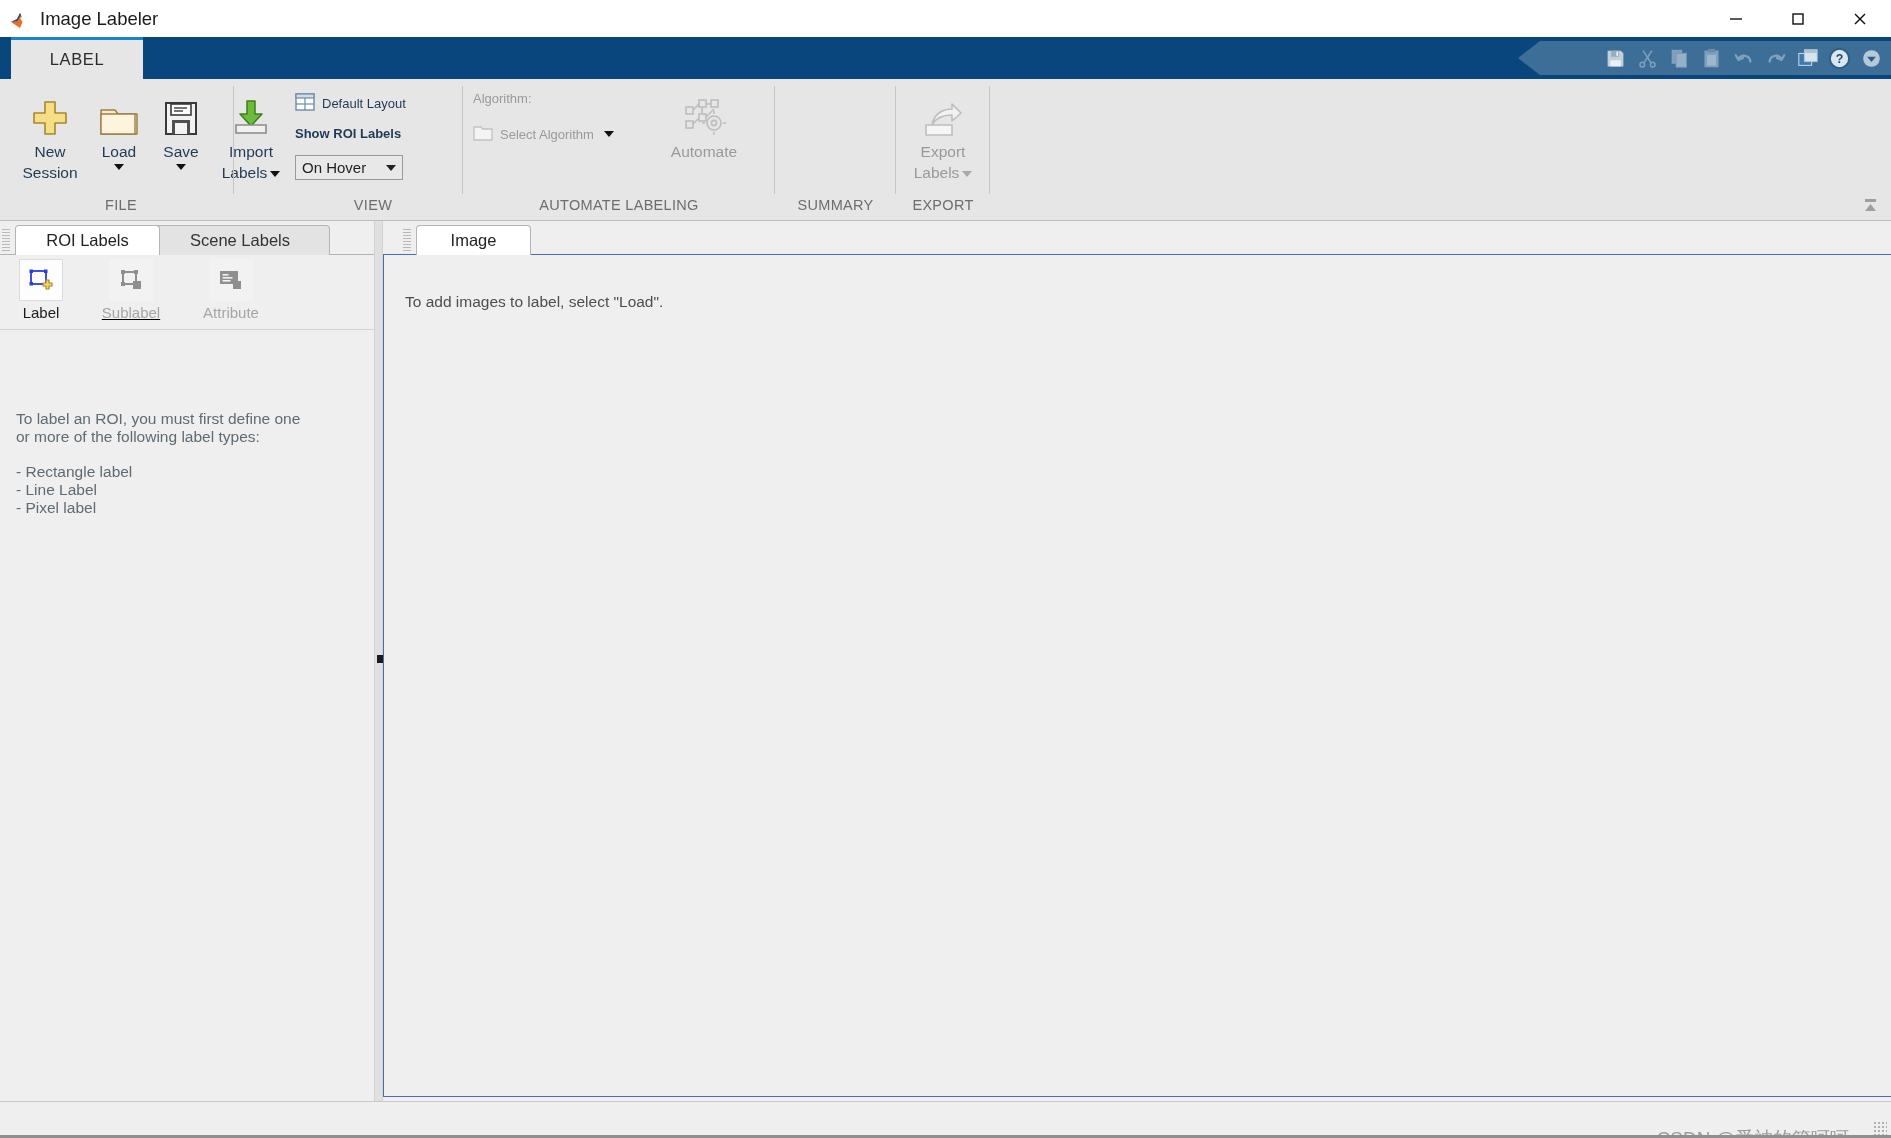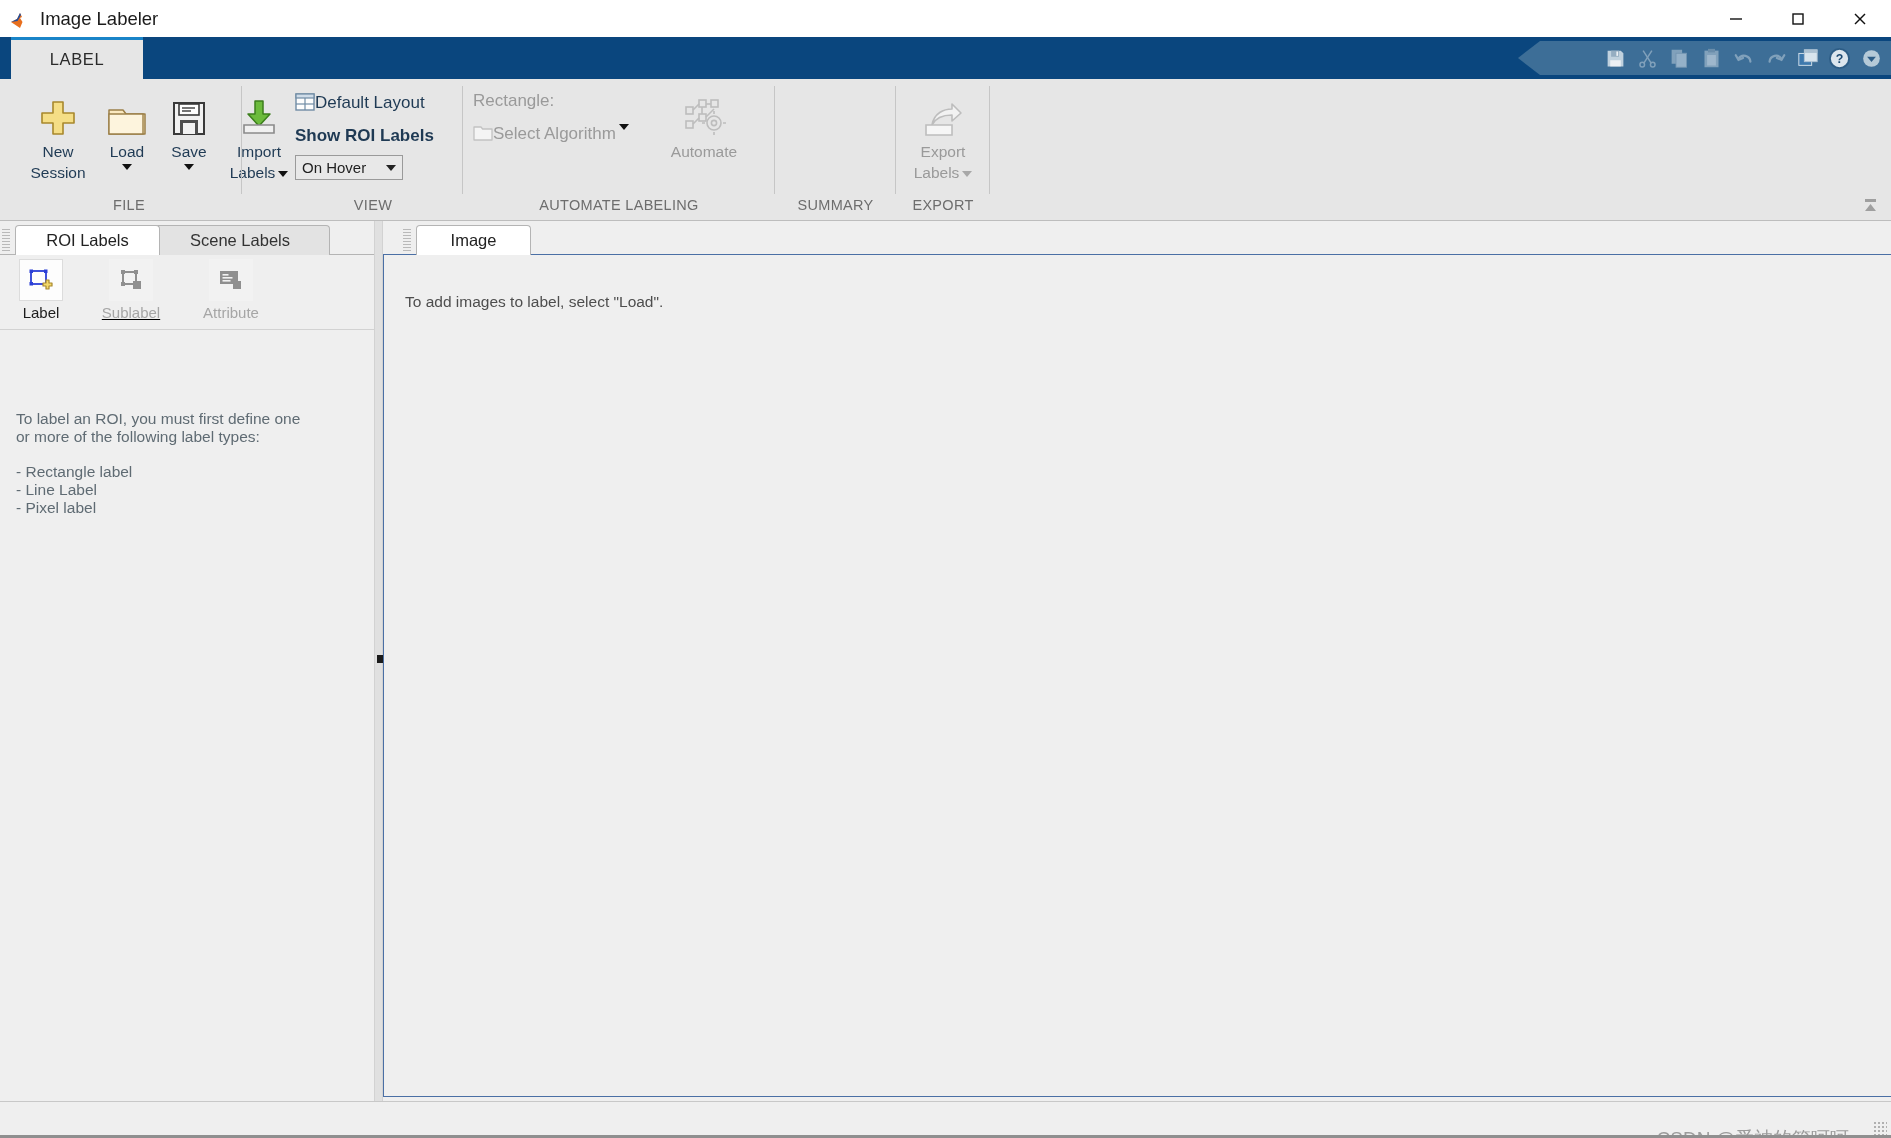--- a/index.html
+++ b/index.html
@@ -84,22 +84,22 @@
     margin-top: 4px;
   }
   .bigbtn.dis .cap { color: #9a9a9a; }
   .caret { display: inline-block; width: 0; height: 0;
     border-left: 5px solid transparent; border-right: 5px solid transparent;
     border-top: 6px solid #111; vertical-align: middle; margin-left: 3px; }
   .caret.dis { border-top-color: #a8a8a8; }
   .caret.blk { margin: 4px auto 0; }
 
   .smallrow {
-    position: absolute; display: flex; align-items: flex-start; gap: 0;
-    font-size: 17px; color: #1f3a54;
+    position: absolute; display: flex; align-items: center; gap: 7px;
+    font-size: 13px; color: #1f3a54;
   }
   .smallrow.dis { color: #9a9a9a; }
 
   #combo {
     position: absolute; left: 290px; top: 157px; width: 108px; height: 25px;
     background: #e8e8e8; border: 1px solid #9a9a9a;
     display: flex; align-items: center; padding: 0 6px;
     font-size: 15px; color: #1f1f1f;
   }
   #combo .caret { margin-left: auto; border-top-color:#222; }
@@ -304,21 +304,21 @@
         <svg width="21" height="21" viewBox="0 0 24 24">
             <circle cx="12" cy="12" r="9.5" fill="#c3d4e0"></circle>
             <polygon points="7,10 17,10 12,16" fill="#2c5c85"></polygon>
           </svg>
       </div>
     </div>
   </div>
 
   <div id="ribbon">
 
-    <div class="rgroup" style="left:16px;width:226px;">
+    <div class="rgroup" style="left:8px;width:226px;">
       <div class="bigbtn" style="left:6px;width:72px;">
         <span class="glyph">
           <svg width="42" height="42" viewBox="0 0 42 42">
             <path d="M16 5h10v11h11v10H26v11H16V26H5V16h11z" fill="#f5de86" stroke="#a8882c" stroke-width="1.6" stroke-linejoin="round"></path>
           </svg>
         </span>
         <span class="cap">New</span>
         <span class="cap">Session</span>
       </div>
 
@@ -382,21 +382,21 @@
       <div id="combo" style="left:12px;top:76px;">
         <span>On Hover</span>
         <span class="caret"></span>
       </div>
       <div class="gsep"></div>
       <div class="gtitle">VIEW</div>
     </div>
 
     <div class="rgroup" style="left:463px;width:312px;">
       <div class="smallrow dis" style="left:10px;top:12px;">
-        <span>Rectangle:</span>
+        <span>Algorithm:</span>
       </div>
       <div class="smallrow dis" style="left:10px;top:45px;">
         <span>
           <svg width="20" height="17" viewBox="0 0 20 17">
             <path d="M1 3h7l1.6 2H19v11H1z" fill="#f4f4f4" stroke="#c2c2c2" stroke-width="1.3" stroke-linejoin="round"></path>
           </svg>
         </span>
         <span>Select Algorithm</span>
         <span class="caret" style="border-top-color:#111;"></span>
       </div>

